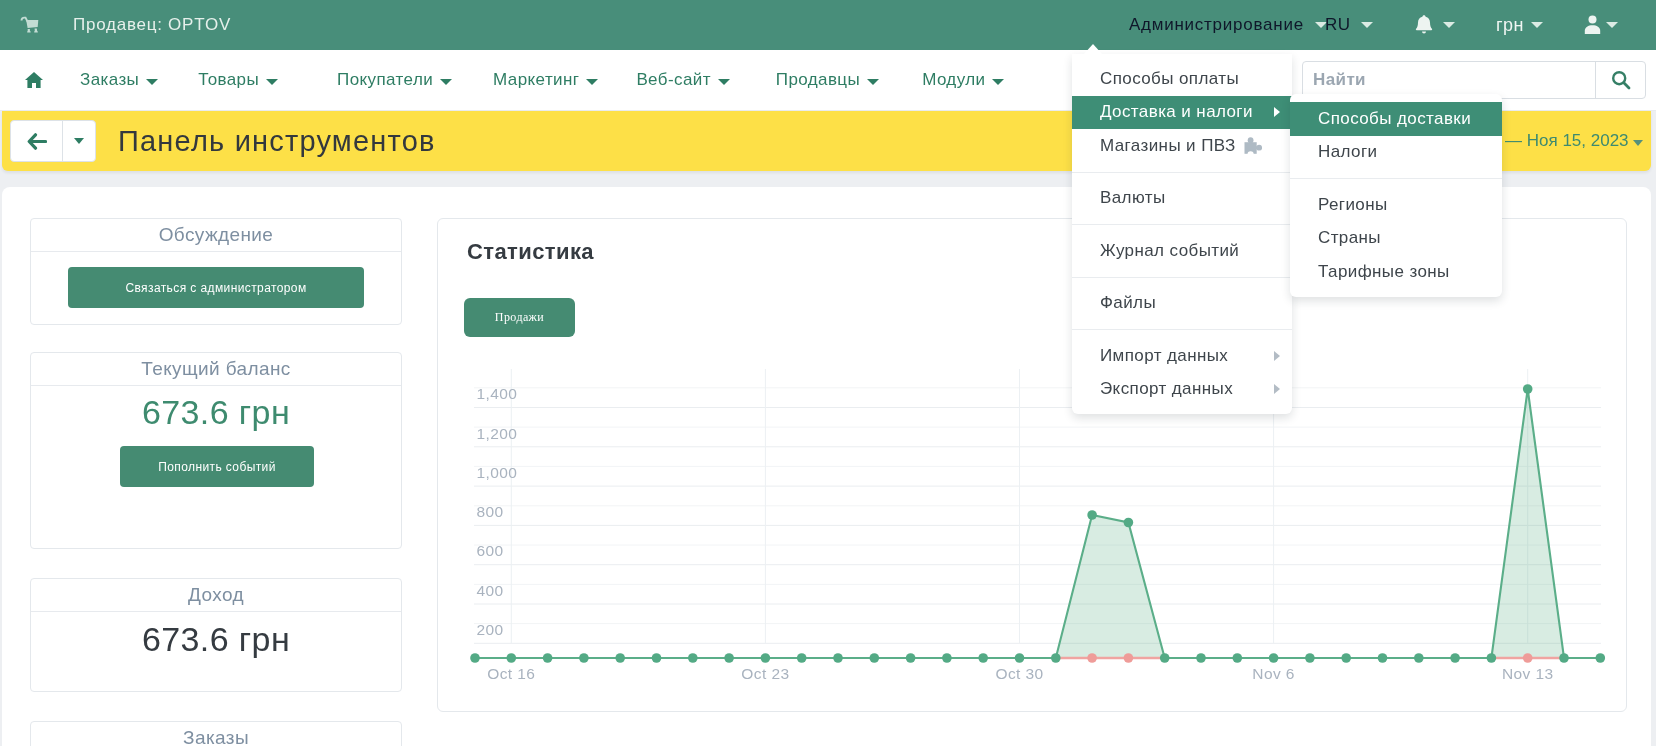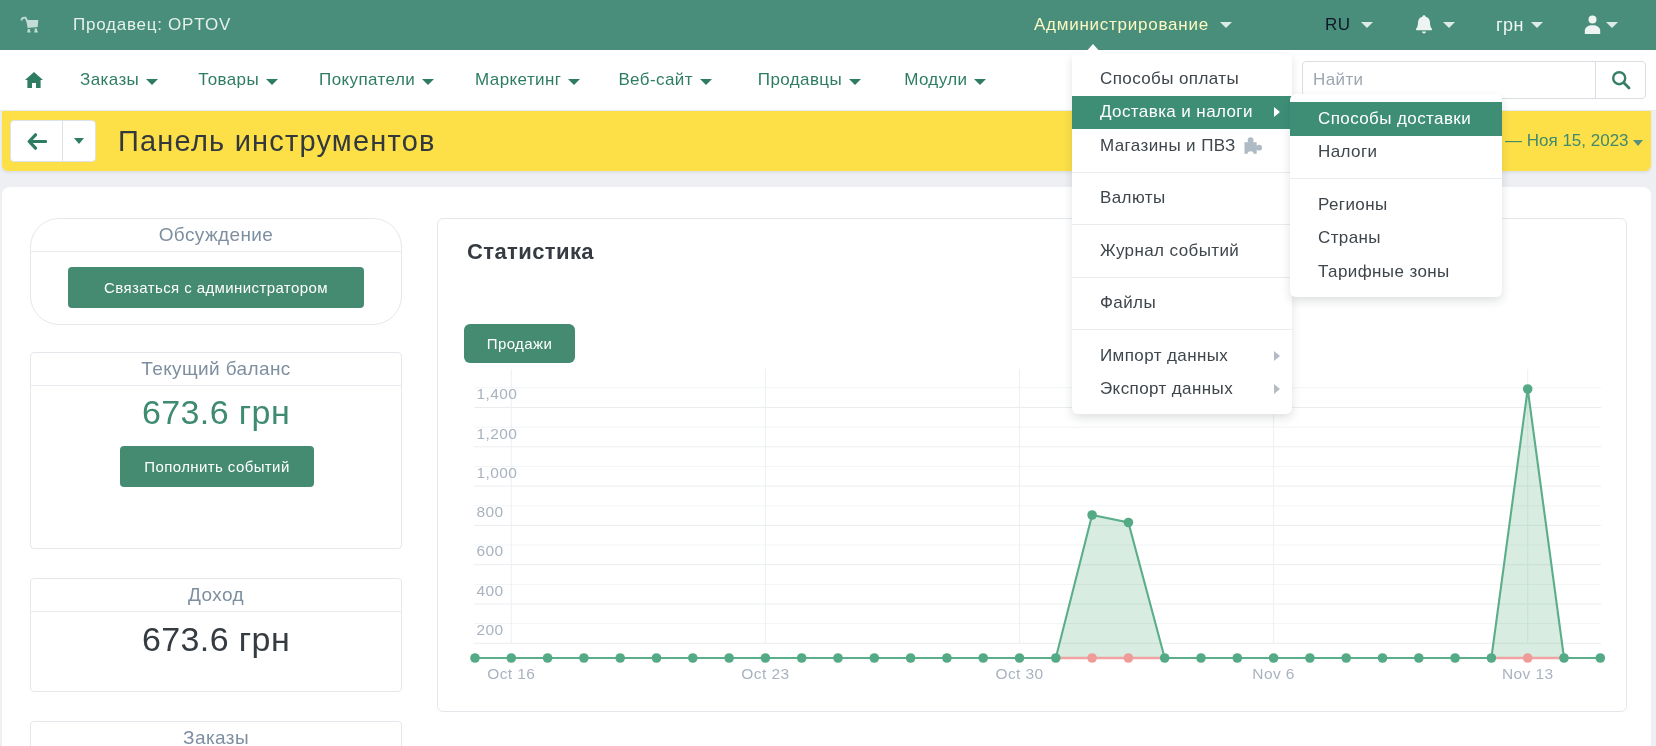--- a/index.html
+++ b/index.html
@@ -3,39 +3,39 @@
 <style>
 * { margin:0; padding:0; box-sizing:border-box; }
 html,body { width:1656px; height:746px; overflow:hidden; background:#edeff2;
   font-family:"Liberation Sans", sans-serif; position:relative; letter-spacing:0.4px; }
 .abs { position:absolute; }
 .caret-dn { display:inline-block; width:0; height:0; border-left:6px solid transparent;
   border-right:6px solid transparent; border-top:6.5px solid currentColor; }
 .caret-rt { display:inline-block; width:0; height:0; border-top:5.5px solid transparent;
   border-bottom:5.5px solid transparent; border-left:6.5px solid currentColor; }
 .btn { background:#458b72; color:#fff; border-radius:4px; display:flex;
-  align-items:center; justify-content:center; font-size:15px; }
+  align-items:center; justify-content:center; font-size:12px; }
 .card { position:absolute; background:#fff; border:1px solid #e4e8ec; border-radius:4px; }
 .card-h { height:33px; border-bottom:1px solid #e7eaee; display:flex; align-items:center;
   justify-content:center; color:#7e8fa1; font-size:19px; }
 .mitem { height:33.5px; display:flex; align-items:center; padding:0 16px 0 28px;
   font-size:17px; color:#3e454b; position:relative; }
 .mdiv { height:1px; background:#e9ecef; margin:9px 0; }
 </style></head>
 <body>
 
 <div class="abs" style="left:0;top:0;width:1656px;height:50px;background:#488e7a;">
   <svg class="abs" style="left:20px;top:15px" width="19" height="18" viewBox="0 0 19 18">
     <path d="M1.5 5.6 C1.5 3.5 3.0 2.6 4.3 2.6 L5.5 2.6 L7.8 7.2" fill="none" stroke="#c3dcd4" stroke-width="1.9"></path>
     <path d="M6.2 4.9 L18.3 4.9 L17.7 11.9 L7.6 13.1 Z" fill="#c3dcd4"></path>
     <path d="M7.7 13.9 L9.9 13.9 L9.9 16.2 L10.6 16.2 L10.6 17.6 L7.2 17.6 L7.2 16.2 L7.7 16.2 Z" fill="#c3dcd4"></path>
     <path d="M14.6 13.6 L16.8 13.6 L17.2 16.2 L17.8 16.2 L17.8 17.6 L14.2 17.6 L14.2 16.2 L14.8 16.2 Z" fill="#c3dcd4"></path>
   </svg>
   <div class="abs" style="left:73px;top:0;height:50px;display:flex;align-items:center;color:#e6f0eb;font-size:17px;letter-spacing:0.75px;">Продавец: OPTOV</div>
-  <div class="abs" style="left:1034px;top:0;height:50px;display:flex;align-items:center;color:#fef9c3;font-size:17px;letter-spacing:0.75px;">Администрирование&nbsp;&nbsp;<span class="caret-dn" style="color:#dcebe4"></span></div>
+  <div class="abs" style="left:1129px;top:0;height:50px;display:flex;align-items:center;color:#0f172a;font-size:17px;letter-spacing:0.75px;">Администрирование&nbsp;&nbsp;<span class="caret-dn" style="color:#dcebe4"></span></div>
   <div class="abs" style="left:1325px;top:0;height:50px;display:flex;align-items:center;color:#0f172a;font-size:17px;">RU&nbsp;&nbsp;<span class="caret-dn" style="color:#dcebe4"></span></div>
   <svg class="abs" style="left:1414px;top:14px" width="20" height="21" viewBox="0 0 20 21">
     <path d="M10 1.2 c0.9 0 1.6 0.7 1.6 1.5 c2.8 0.7 4.4 2.9 4.4 5.8 c0 3.1 0.7 5.1 1.9 6.3 c0.5 0.5 0.3 1.4 -0.6 1.4 h-14.6 c-0.9 0 -1.1 -0.9 -0.6 -1.4 c1.2 -1.2 1.9 -3.2 1.9 -6.3 c0 -2.9 1.6 -5.1 4.4 -5.8 c0 -0.8 0.7 -1.5 1.6 -1.5 z" fill="#edf4f1"></path>
     <path d="M8 17.5 a2 2 0 0 0 4 0 z" fill="#edf4f1"></path>
   </svg>
   <span class="abs caret-dn" style="left:1443px;top:22px;color:#dcebe4"></span>
   <div class="abs" style="left:1496px;top:0;height:50px;display:flex;align-items:center;color:#f0f6f3;font-size:18px;">грн</div>
   <span class="abs caret-dn" style="left:1531px;top:22px;color:#dcebe4"></span>
   <svg class="abs" style="left:1584px;top:15px" width="17" height="19" viewBox="0 0 17 19">
     <circle cx="8.5" cy="4.4" r="4" fill="#edf4f1"></circle>
@@ -46,33 +46,33 @@
 
 <div class="abs" style="left:0;top:50px;width:1656px;height:61px;background:#fff;border-bottom:1px solid #e9ebee;">
   <svg class="abs" style="left:25px;top:22px" width="18" height="16" viewBox="0 0 18 16">
     <path d="M9 0 L18 8 h-2.4 v8 h-4.6 v-5 h-4 v5 h-4.6 v-8 h-2.4 z" fill="#2e7d63"></path>
   </svg>
   <div class="abs navrow" style="left:80px;top:0;height:60px;display:flex;align-items:center;gap:0;color:#2e7d63;font-size:17px;">
     <span>Заказы</span>
       <span class="caret-dn" style="margin:3px 0 0 7px;"></span>
     <span style="margin-left:40px">Товары</span>
       <span class="caret-dn" style="margin:3px 0 0 7px;"></span>
-    <span style="margin-left:41px">Покупатели</span>
+    <span style="margin-left:59px">Покупатели</span>
       <span class="caret-dn" style="margin:3px 0 0 7px;"></span>
     <span style="margin-left:41px">Маркетинг</span>
       <span class="caret-dn" style="margin:3px 0 0 7px;"></span>
     <span style="margin-left:38px">Веб-сайт</span>
       <span class="caret-dn" style="margin:3px 0 0 7px;"></span>
     <span style="margin-left:46px">Продавцы</span>
       <span class="caret-dn" style="margin:3px 0 0 7px;"></span>
     <span style="margin-left:43px">Модули</span>
       <span class="caret-dn" style="margin:3px 0 0 7px;"></span>
   </div>
 
-  <div class="abs" style="left:1302px;top:11px;width:344px;height:38px;border:1px solid #d9dee3;border-radius:4px;background:#fff;display:flex;">
+  <div class="abs" style="left:1302px;top:11px;width:344px;height:38px;border:1px solid #d9dee3;border-radius:4px;background:#fff;display:flex;font-weight:bold;">
     <div style="flex:1;display:flex;align-items:center;padding-left:10px;color:#9ba6b1;font-size:17px;">Найти</div>
     <div style="width:50px;border-left:1px solid #d9dee3;display:flex;align-items:center;justify-content:center;">
       <svg width="20" height="20" viewBox="0 0 20 20">
           <circle cx="8.2" cy="8.2" r="6" fill="none" stroke="#357f66" stroke-width="2.4"></circle>
           <line x1="12.8" y1="12.8" x2="18" y2="18" stroke="#357f66" stroke-width="2.8" stroke-linecap="round"></line>
         </svg>
     </div>
   </div>
 </div>
 
@@ -86,21 +86,21 @@
     <div style="flex:1;display:flex;align-items:center;justify-content:center;color:#2e7d63;">
         <span class="caret-dn" style="border-top-width:6px;border-left-width:5.5px;border-right-width:5.5px;"></span>
       </div>
   </div>
   <div class="abs" style="left:116px;top:0;height:60px;display:flex;align-items:center;font-size:29px;color:#33383d;letter-spacing:1.2px;">Панель инструментов</div>
   <div class="abs" style="left:1503px;top:0;height:60px;display:flex;align-items:center;color:#3e8a70;font-size:17px;white-space:nowrap;letter-spacing:0;">— Ноя 15, 2023&nbsp;<span class="caret-dn" style="border-top-width:6px;border-left-width:5.5px;border-right-width:5.5px;color:#56907c;margin-top:3px"></span></div>
 </div>
 
 <div class="abs" style="left:2px;top:187px;width:1649px;height:600px;background:#fff;border-radius:8px 8px 0 0;">
 
-  <div class="card" style="left:28px;top:31px;width:372px;height:107px;border-radius:29px;">
+  <div class="card" style="left:28px;top:31px;width:372px;height:107px;">
     <div class="card-h">Обсуждение</div>
     <div class="btn abs" style="left:37px;top:48px;width:296px;height:41px;">Связаться с администратором</div>
   </div>
 
   <div class="card" style="left:28px;top:165px;width:372px;height:197px;">
     <div class="card-h">Текущий баланс</div>
     <div class="abs" style="left:0;top:40px;width:100%;text-align:center;font-size:34px;color:#3e8b6f;">673.6 грн</div>
     <div class="btn abs" style="left:89px;top:93px;width:194px;height:41px;">Пополнить событий</div>
   </div>
 
@@ -108,21 +108,21 @@
     <div class="card-h">Доход</div>
     <div class="abs" style="left:0;top:41px;width:100%;text-align:center;font-size:34px;color:#353b41;">673.6 грн</div>
   </div>
 
   <div class="card" style="left:28px;top:534px;width:372px;height:110px;">
     <div class="card-h">Заказы</div>
   </div>
 
   <div class="card" style="left:435px;top:31px;width:1190px;height:494px;border-radius:6px;">
     <div class="abs" style="left:29px;top:20px;font-size:22px;font-weight:bold;color:#353b41;">Статистика</div>
-    <div class="btn abs" style="left:26px;top:105px;width:111px;height:39px;border-radius:6px;">Продажи</div>
+    <div class="btn abs" style="left:26px;top:79px;width:111px;height:39px;border-radius:6px;font-family:Liberation Serif, serif;">Продажи</div>
 <svg width="1190" height="494" viewBox="0 0 1190 494" style="position:absolute;left:0;top:0">
 <line x1="36" y1="168.8" x2="1163" y2="168.8" stroke="#f2f4f6" stroke-width="1"></line>
         <line x1="36" y1="208.1" x2="1163" y2="208.1" stroke="#f2f4f6" stroke-width="1"></line>
         <line x1="36" y1="247.4" x2="1163" y2="247.4" stroke="#f2f4f6" stroke-width="1"></line>
         <line x1="36" y1="286.8" x2="1163" y2="286.8" stroke="#f2f4f6" stroke-width="1"></line>
         <line x1="36" y1="326.0" x2="1163" y2="326.0" stroke="#f2f4f6" stroke-width="1"></line>
         <line x1="36" y1="365.4" x2="1163" y2="365.4" stroke="#f2f4f6" stroke-width="1"></line>
         <line x1="36" y1="404.6" x2="1163" y2="404.6" stroke="#f2f4f6" stroke-width="1"></line>
         <line x1="36" y1="188.5" x2="1163" y2="188.5" stroke="#eaedf0" stroke-width="1"></line>
         <line x1="36" y1="227.8" x2="1163" y2="227.8" stroke="#eaedf0" stroke-width="1"></line>

